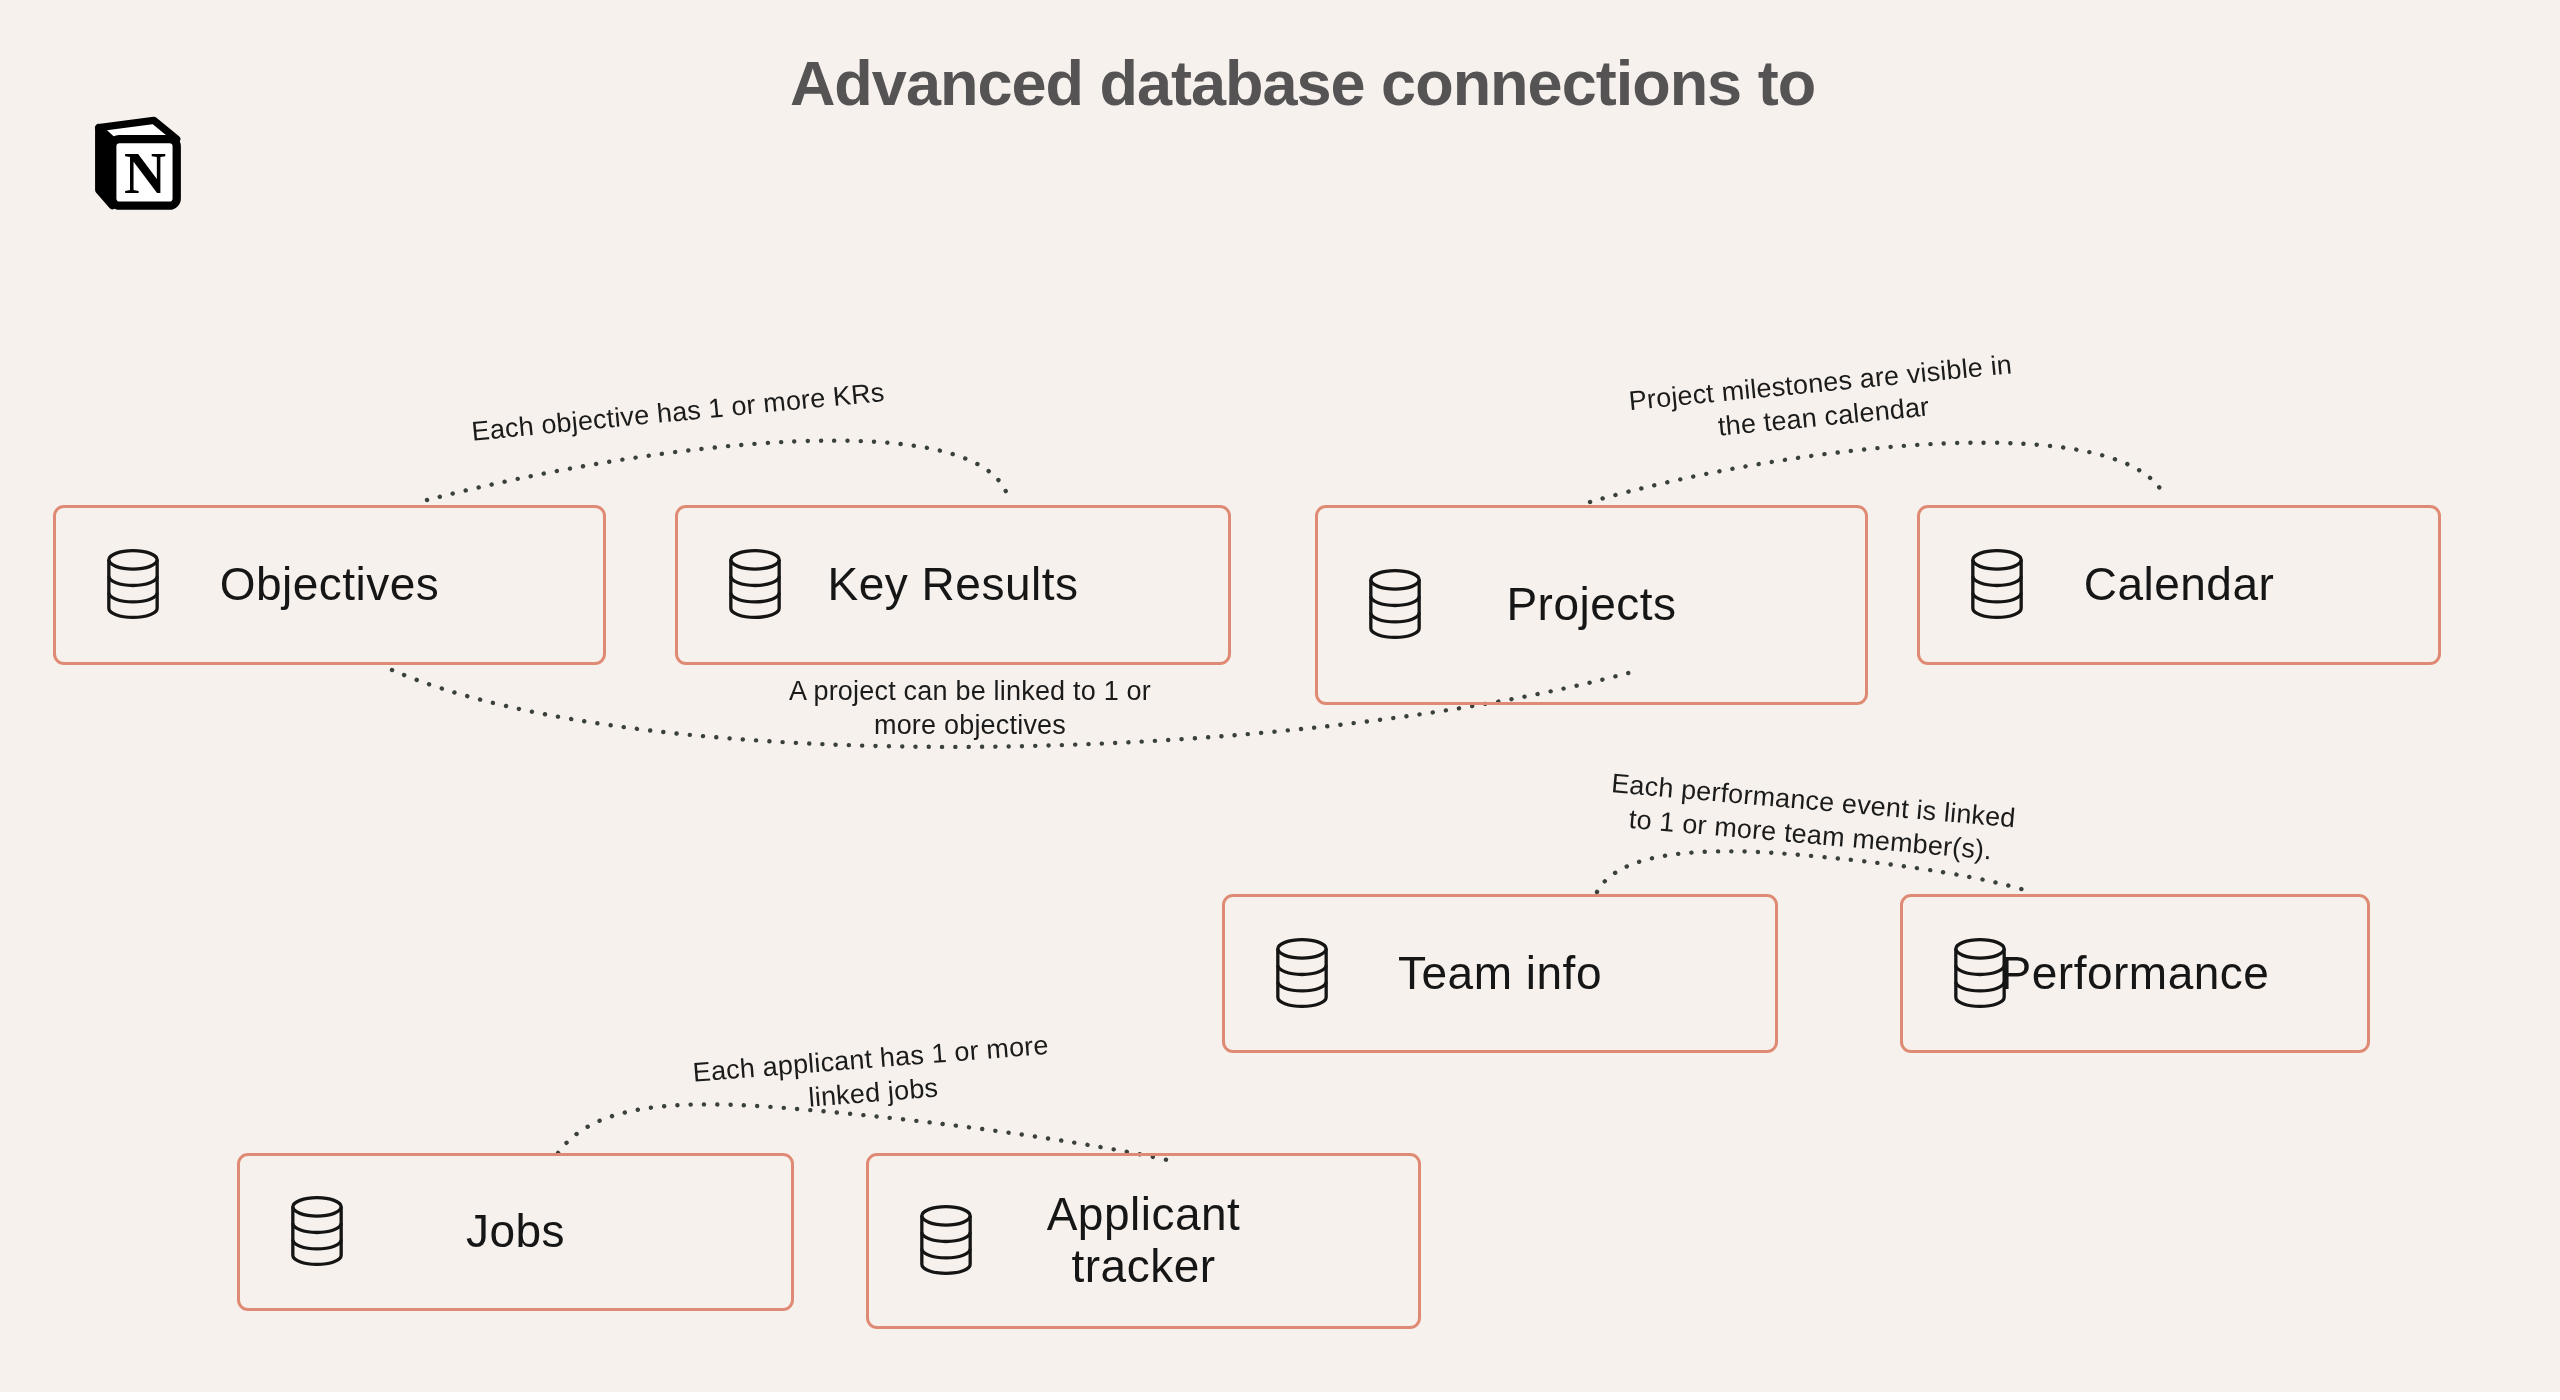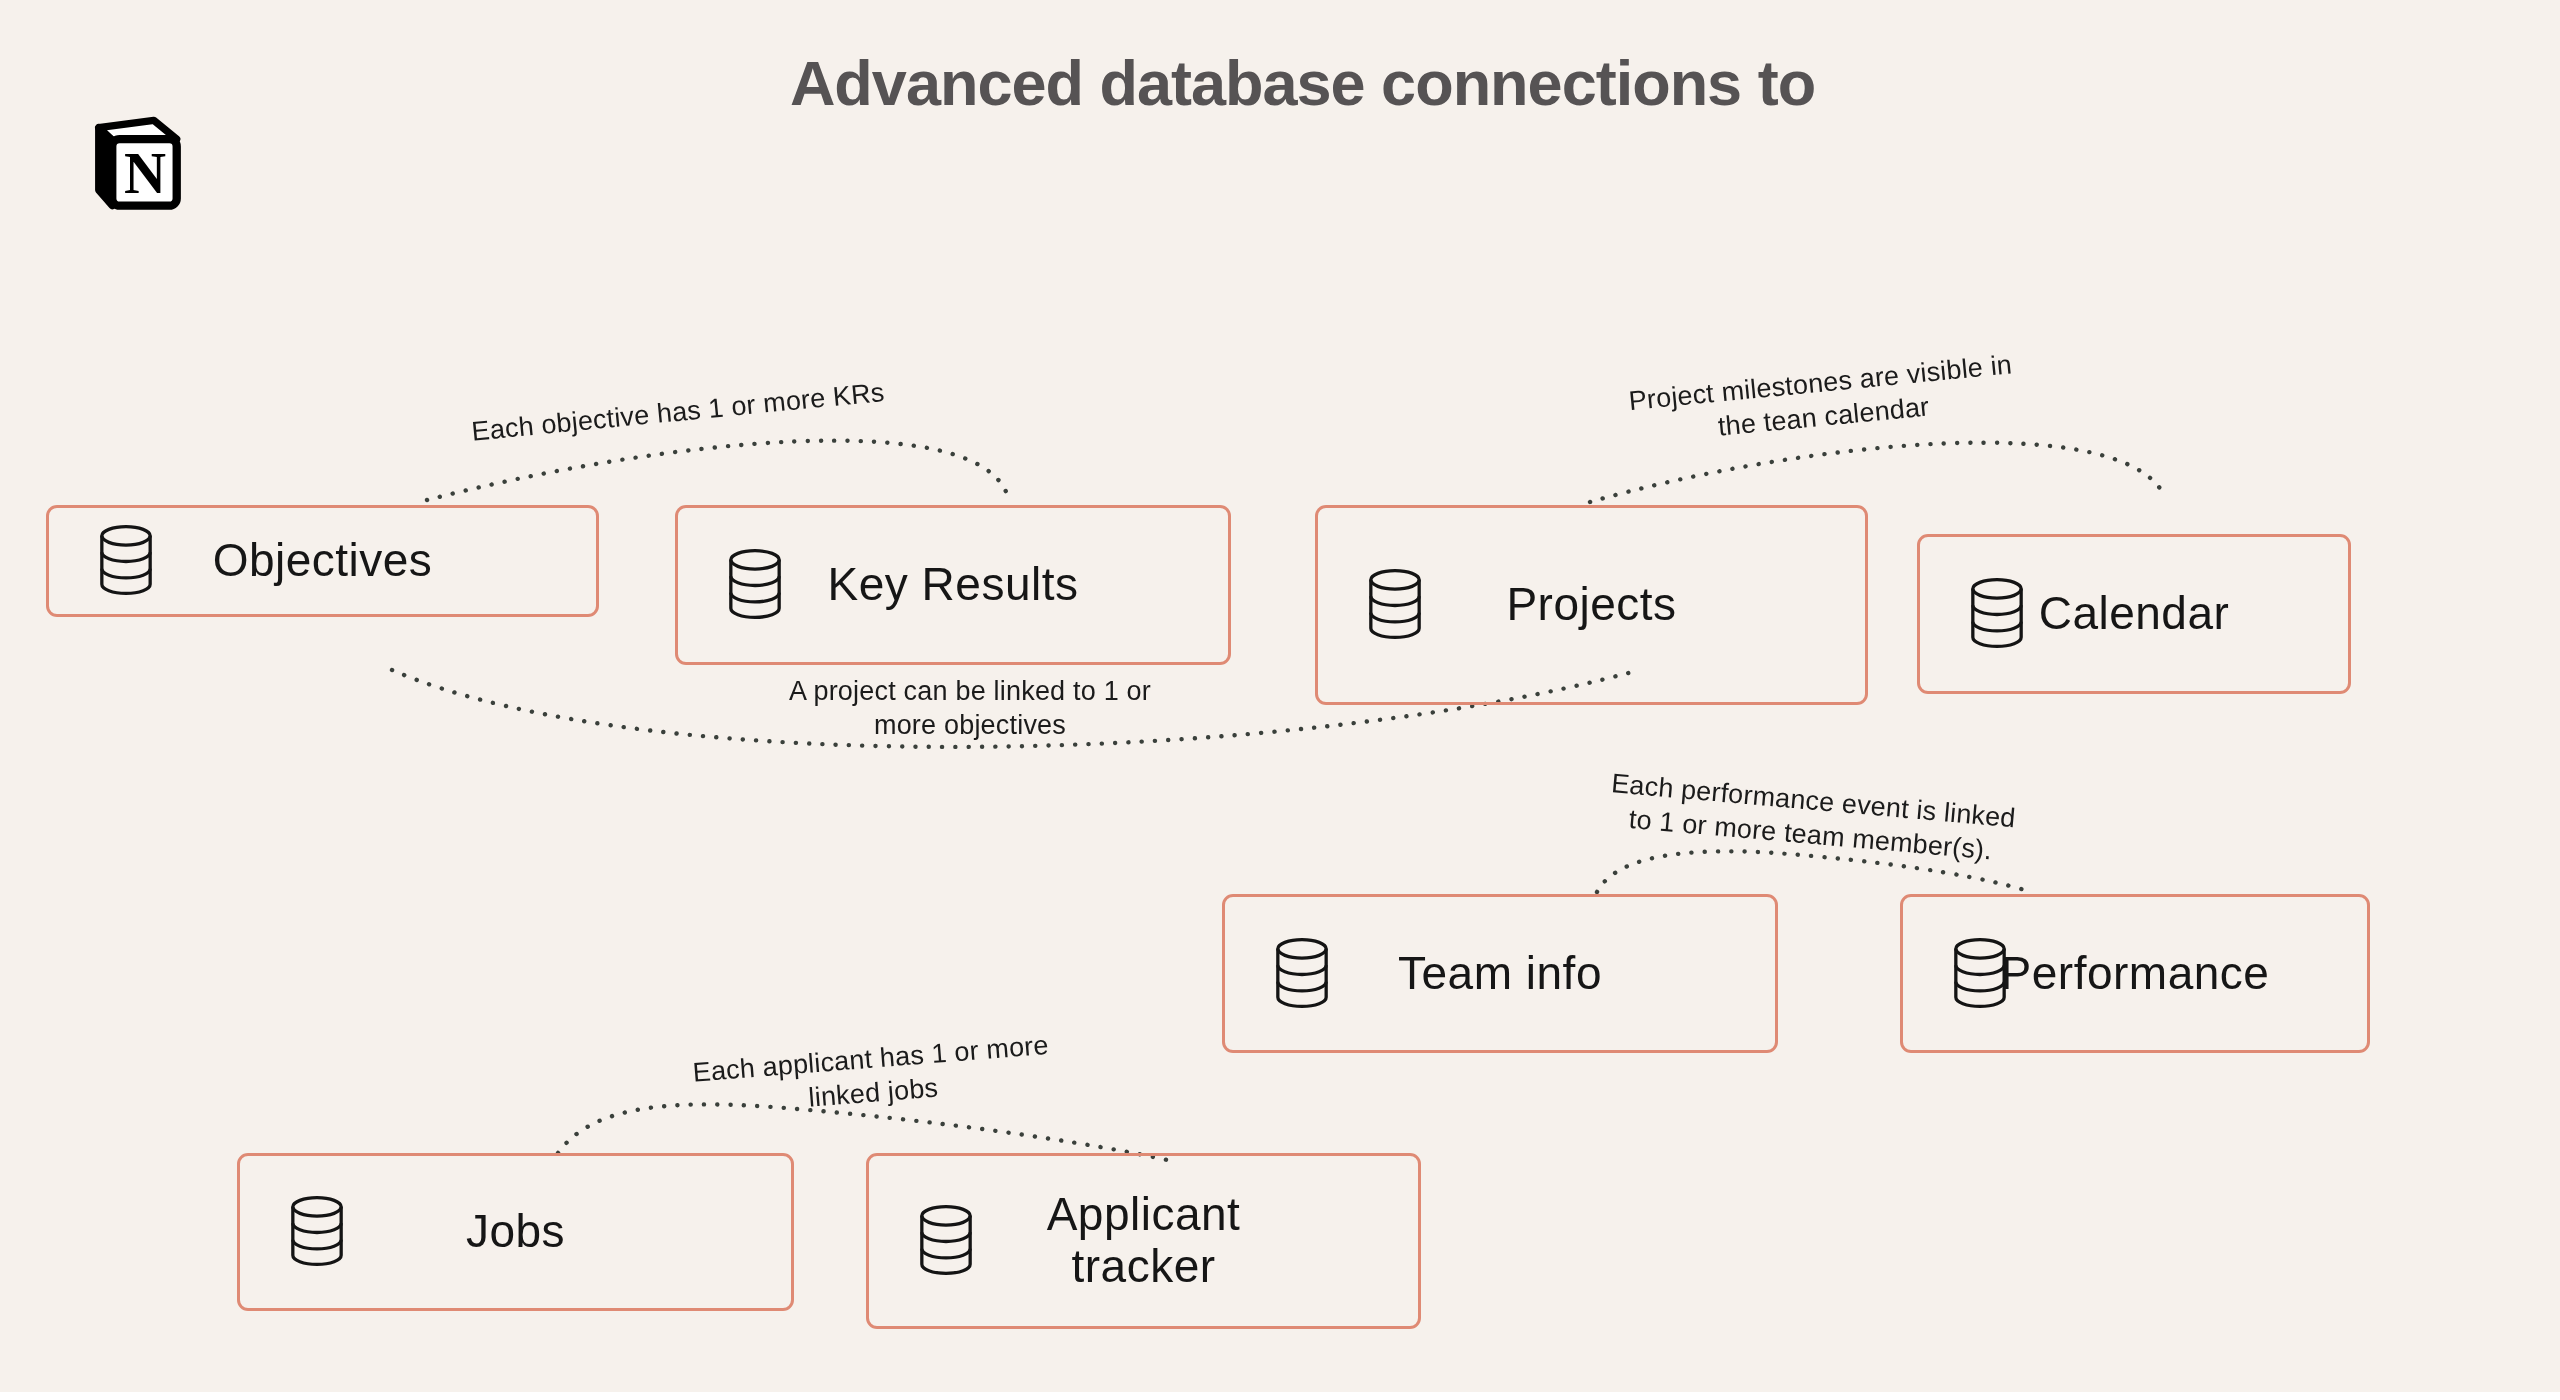--- a/index.html
+++ b/index.html
@@ -86,21 +86,21 @@
 
   <svg class="connections" id="connections" width="2560" height="1400" viewBox="0 0 2560 1400">
       <path d="M 427 500 C 660 440, 980 405, 1008 497"></path>
       <path d="M 1590 502 C 1800 442, 2125 408, 2165 497"></path>
       <path d="M 392 670 C 650 782, 1300 762, 1632 672"></path>
       <path d="M 1597 892 C 1618 852, 1700 845, 1812 856 C 1912 865, 1986 878, 2028 891"></path>
       <path d="M 558 1153 C 590 1108, 662 1099, 772 1107 C 932 1119, 1092 1143, 1172 1161"></path>
     </svg>
 
   <div id="boxes">
-      <div class="db-box" style="left: 46px; top: 505px; width: 553px; height: 112px;">
+      <div class="db-box" style="left: 53px; top: 505px; width: 553px; height: 160px;">
         <span class="db-icon"><svg viewBox="0 0 60 76">
   <ellipse cx="30" cy="12" rx="25" ry="9.5"></ellipse>
   <path d="M5 12 V 62 A 25 9.5 0 0 0 55 62 V 12"></path>
   <path d="M5 29 A 25 9.5 0 0 0 55 29"></path>
   <path d="M5 46 A 25 9.5 0 0 0 55 46"></path>
 </svg></span>
         <div class="db-label">Objectives</div>
       </div>
       <div class="db-box" style="left: 675px; top: 505px; width: 556px; height: 160px;">
         <span class="db-icon"><svg viewBox="0 0 60 76">
@@ -113,21 +113,21 @@
       </div>
       <div class="db-box" style="left: 1315px; top: 505px; width: 553px; height: 200px;">
         <span class="db-icon"><svg viewBox="0 0 60 76">
   <ellipse cx="30" cy="12" rx="25" ry="9.5"></ellipse>
   <path d="M5 12 V 62 A 25 9.5 0 0 0 55 62 V 12"></path>
   <path d="M5 29 A 25 9.5 0 0 0 55 29"></path>
   <path d="M5 46 A 25 9.5 0 0 0 55 46"></path>
 </svg></span>
         <div class="db-label">Projects</div>
       </div>
-      <div class="db-box" style="left: 1917px; top: 534px; width: 434px; height: 160px;">
+      <div class="db-box" style="left: 1917px; top: 505px; width: 524px; height: 160px;">
         <span class="db-icon"><svg viewBox="0 0 60 76">
   <ellipse cx="30" cy="12" rx="25" ry="9.5"></ellipse>
   <path d="M5 12 V 62 A 25 9.5 0 0 0 55 62 V 12"></path>
   <path d="M5 29 A 25 9.5 0 0 0 55 29"></path>
   <path d="M5 46 A 25 9.5 0 0 0 55 46"></path>
 </svg></span>
         <div class="db-label">Calendar</div>
       </div>
       <div class="db-box" style="left: 1222px; top: 894px; width: 556px; height: 159px;">
         <span class="db-icon"><svg viewBox="0 0 60 76">

